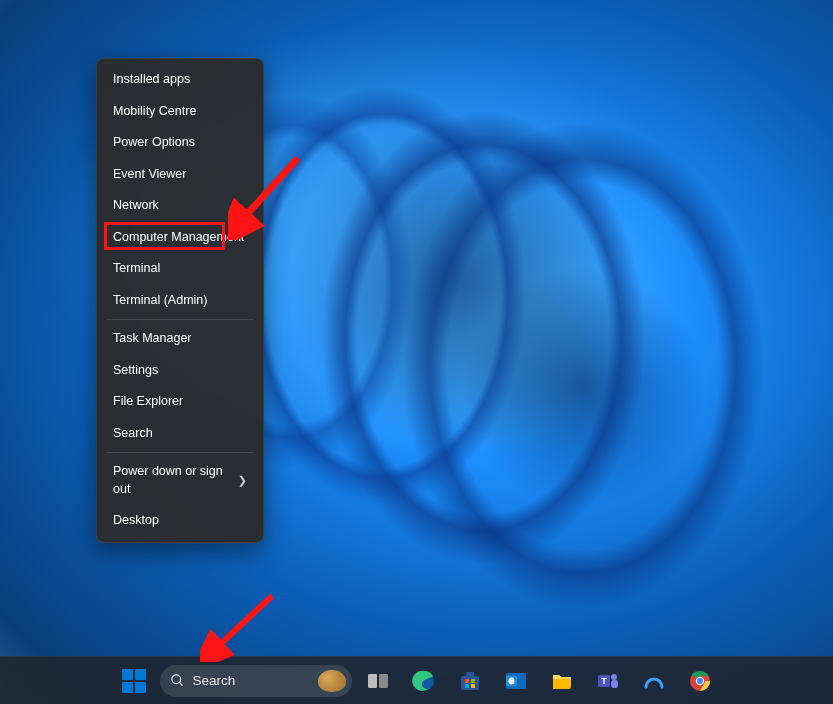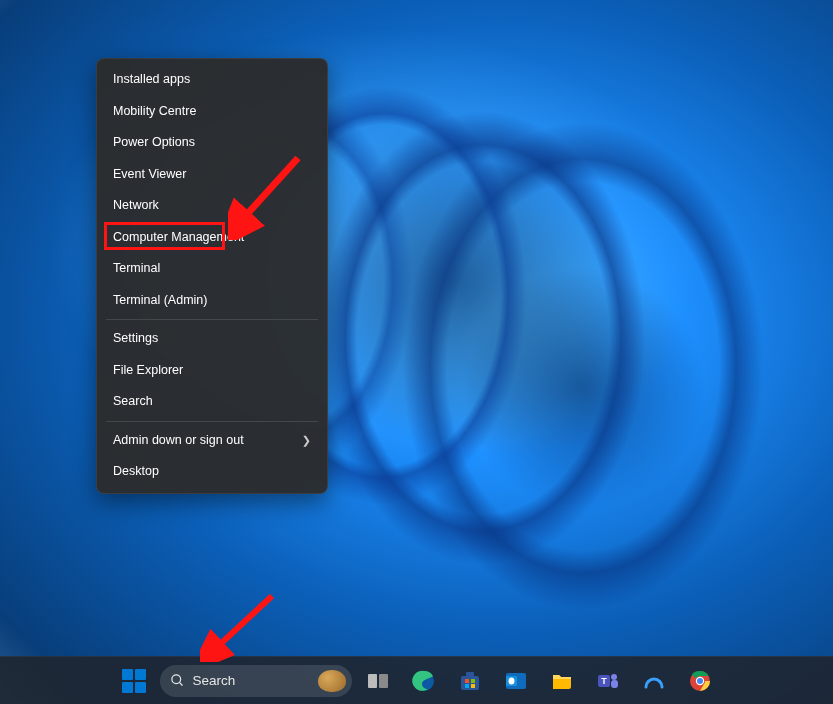--- a/index.html
+++ b/index.html
@@ -21,21 +21,21 @@
     .wallpaper::after {
       content: ""; position: absolute; inset: 0;
       background:
         radial-gradient(ellipse 260px 380px at 46% 42%, transparent 45%, rgba(10,60,150,0.6) 48%, transparent 55%),
         radial-gradient(ellipse 300px 420px at 58% 48%, transparent 42%, rgba(8,50,130,0.6) 46%, transparent 54%),
         radial-gradient(ellipse 340px 460px at 70% 52%, transparent 40%, rgba(6,45,120,0.55) 45%, transparent 53%),
         radial-gradient(ellipse 220px 340px at 35% 40%, transparent 42%, rgba(12,70,160,0.55) 46%, transparent 55%);
     }
 
     .context-menu {
-      position: absolute; left: 96px; top: 58px; width: 232px;
+      position: absolute; left: 96px; top: 58px; width: 168px;
       background: rgba(44,44,44,0.96); backdrop-filter: blur(20px);
       border: 1px solid rgba(255,255,255,0.08); border-radius: 8px;
       padding: 5px; box-shadow: 0 8px 24px rgba(0,0,0,0.45); z-index: 20;
     }
     .menu-item {
       padding: 7px 11px; color: #fff; font-size: 12.5px; border-radius: 4px;
       cursor: default; display: flex; align-items: center; justify-content: space-between;
       line-height: 1.4;
     }
     .sep { height: 1px; background: rgba(255,255,255,0.12); margin: 3px 4px; }
@@ -98,31 +98,34 @@
       <span>Computer Management</span>
     </div>
   <div class="menu-item">
       <span>Terminal</span>
     </div>
   <div class="menu-item">
       <span>Terminal (Admin)</span>
     </div>
   <div class="sep"></div>
   <div class="menu-item">
+      <span>Task Manager</span>
+    </div>
+  <div class="menu-item">
       <span>Settings</span>
     </div>
   <div class="menu-item">
       <span>File Explorer</span>
     </div>
   <div class="menu-item">
       <span>Search</span>
     </div>
   <div class="sep"></div>
   <div class="menu-item">
-    <span>Admin down or sign out</span>
+    <span>Power down or sign out</span>
     <span class="chevron">❯</span>
   </div>
   <div class="menu-item">
       <span>Desktop</span>
     </div>
 </div>
 
 <div class="highlight-box" style="left:104px; top:222px; width:121px; height:28px;"></div>
 
 <svg class="arrow" style="left:228px; top:150px;" width="80" height="90">

